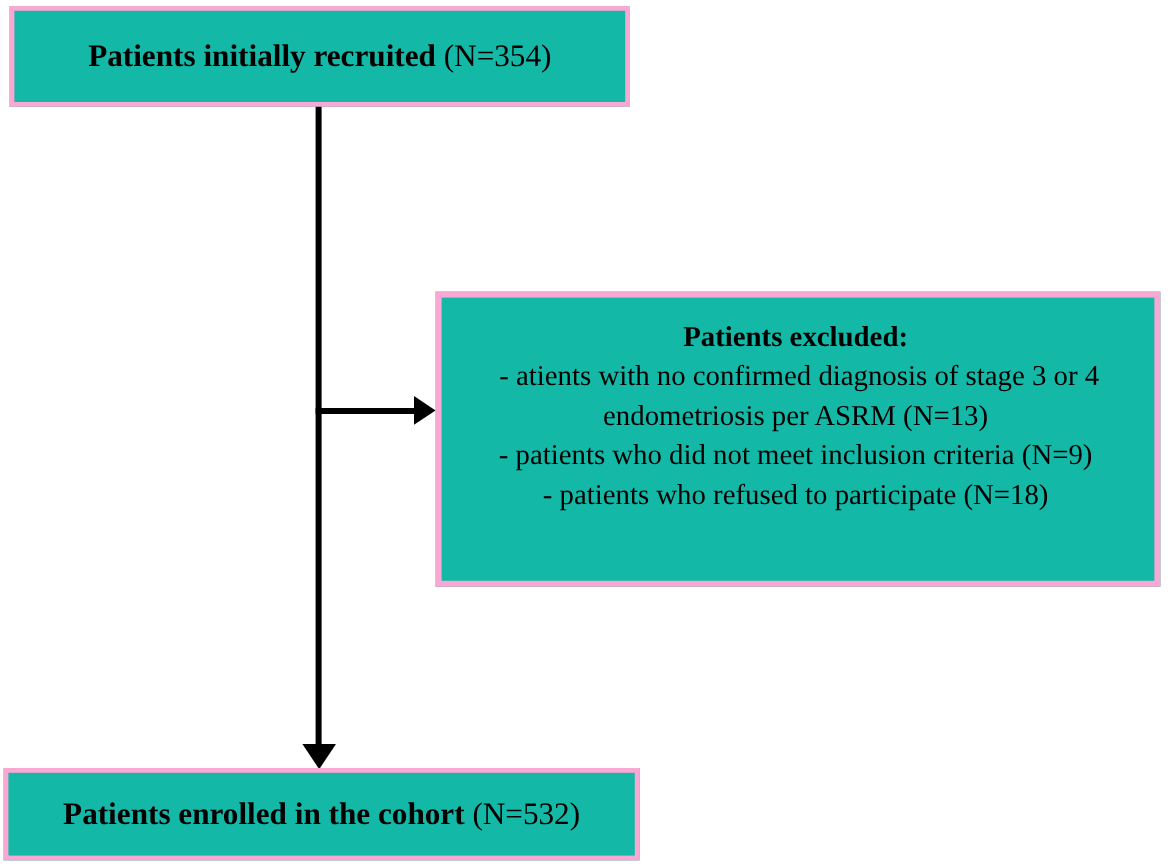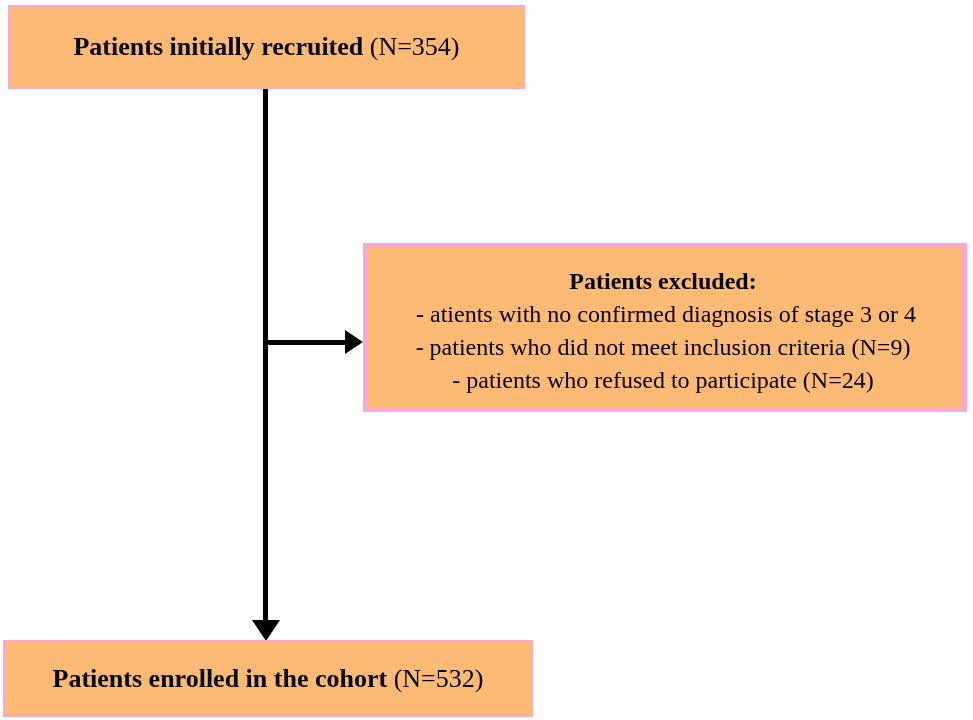--- a/index.html
+++ b/index.html
@@ -12,36 +12,36 @@
     position: relative;
     width: 973px;
     height: 720px;
     background: #ffffff;
     font-family: "Liberation Serif", serif;
     color: #000000;
     overflow: hidden;
   }
   .flowbox {
     position: absolute;
-    background: #fdba74;
-    border: 2px solid #f9a8d4;
+    background: #14b8a6;
+    border: 4px solid #f9a8d4;
   }
   .box-top {
     left: 8px; top: 5px;
     width: 517px; height: 84px;
     display: flex; align-items: center; justify-content: center;
   }
   .box-bottom {
     left: 3px; top: 640px;
     width: 530px; height: 77px;
     display: flex; align-items: center; justify-content: center;
   }
   .box-excluded {
     left: 363px; top: 243px;
-    width: 604px; height: 169px;
+    width: 604px; height: 246px;
     border-width: 5px;
     padding: 17px 4px 0 0;
   }
   .box-label {
     font-size: 26px;
     white-space: pre;
   }
   .box-label .bold { font-weight: bold; }
   .excl-title {
     font-size: 24px;
@@ -96,21 +96,22 @@
 
   <div class="vline"></div>
   <div class="arrowhead-down"></div>
 
   <div class="hline"></div>
   <div class="arrowhead-right"></div>
 
   <div class="flowbox box-excluded">
     <div class="excl-title">Patients excluded:</div>
     <div class="excl-line"> - atients with no confirmed diagnosis of stage 3 or 4</div>
+    <div class="excl-line">endometriosis per ASRM (N=13)</div>
     <div class="excl-line">- patients who did not meet inclusion criteria (N=9)</div>
-    <div class="excl-line">- patients who refused to participate (N=24)</div>
+    <div class="excl-line">- patients who refused to participate (N=18)</div>
   </div>
 
   <div class="flowbox box-bottom">
     <span class="box-label"><span class="bold">Patients enrolled in the cohort</span><span> (N=532)</span></span>
   </div>
 
 </div>
 
 </body></html>

